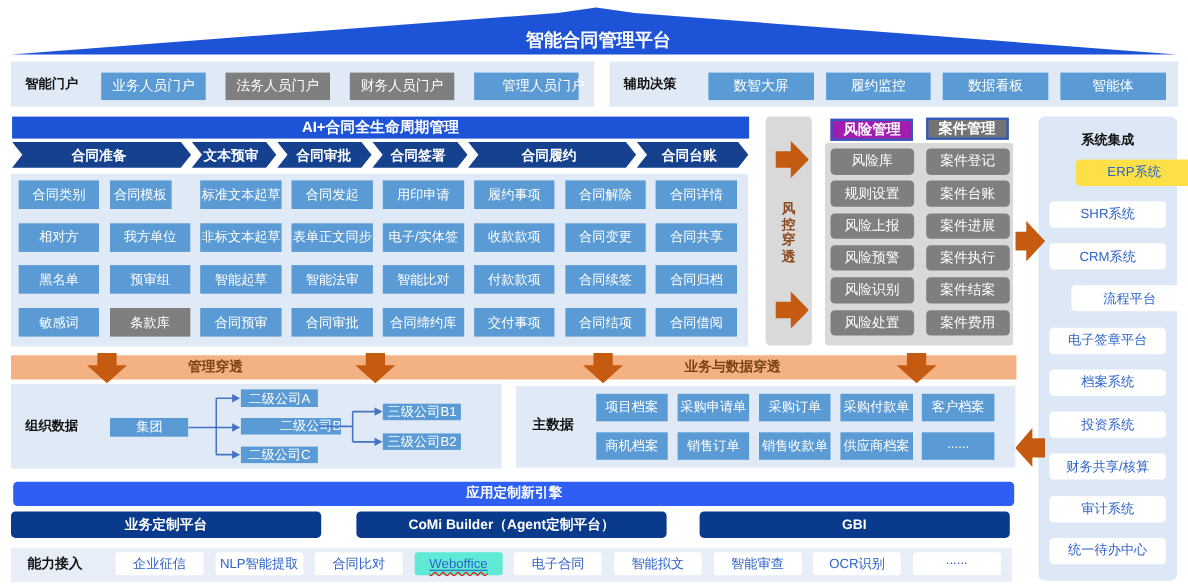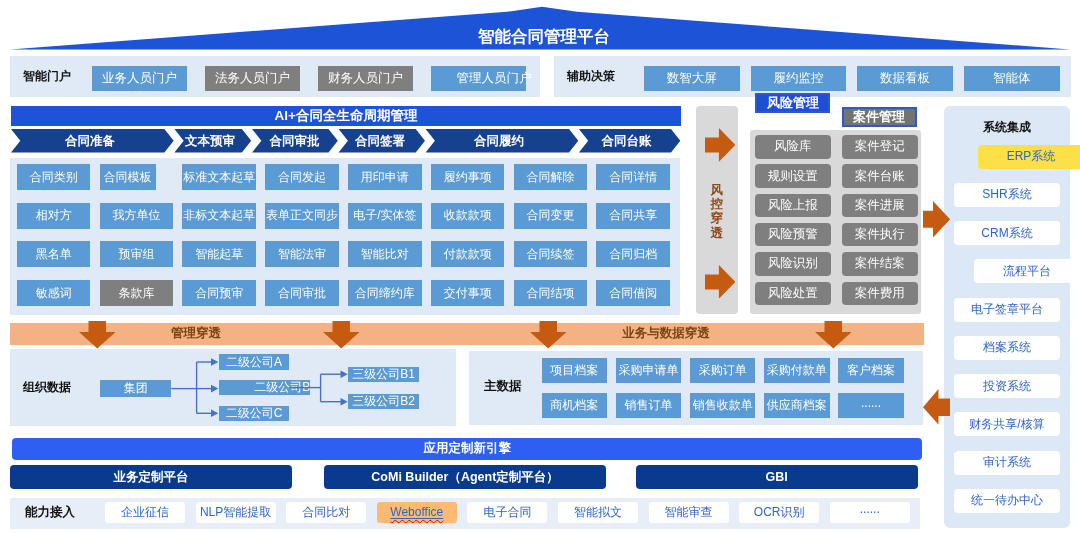--- a/index.html
+++ b/index.html
@@ -87,21 +87,21 @@
 <div class="btn blue" style="left:513.6px;top:280.1px;width:73.7px;height:26px;font-size:12px;">合同结项</div>
 <div class="btn blue" style="left:596.4px;top:280.1px;width:73.7px;height:26px;font-size:12px;">合同借阅</div>
 <div class="abs" style="left:696px;top:105.6px;width:41.7px;height:208.5px;background:#d9d9d9;border-radius:4px;"></div>
 <svg class="abs" style="left:704.6px;top:128px;" width="30.5" height="33.8" viewBox="0 0 30.5 33.8">
   <polygon points="0,9.4 13.9,9.4 13.9,0 30.4,16.9 13.9,33.8 13.9,24.4 0,24.4" fill="#c55a11"></polygon>
     </svg>
 <svg class="abs" style="left:704.6px;top:264.5px;" width="30.5" height="33.8" viewBox="0 0 30.5 33.8">
   <polygon points="0,9.4 13.9,9.4 13.9,0 30.4,16.9 13.9,33.8 13.9,24.4 0,24.4" fill="#c55a11"></polygon>
     </svg>
 <div class="abs" style="left:696px;top:182.5px;width:41.7px;text-align:center;font-weight:bold;font-size:12.5px;color:#8c4a21;line-height:14.4px;">风<br>控<br>穿<br>透</div>
-<div class="btn" style="left:755.3px;top:93px;width:75.2px;height:20px;background:#1d4ed8;border:2px solid #2f5bbf;font-weight:bold;font-size:13px;">风险管理</div>
+<div class="btn" style="left:755.3px;top:108px;width:75.2px;height:20px;background:#a21caf;border:2px solid #2f5bbf;font-weight:bold;font-size:13px;">风险管理</div>
 <div class="btn" style="left:841.5px;top:106.5px;width:75.2px;height:20px;background:#737373;border:2px solid #2f5bbf;font-weight:bold;font-size:13px;">案件管理</div>
 <div class="abs" style="left:749.7px;top:129.7px;width:171.3px;height:184.7px;background:#d9d9d9;border-radius:3px;"></div>
 <div class="btn gray" style="left:755px;top:135.0px;width:75.5px;height:23.5px;font-size:12.5px;border-radius:4px;">风险库</div>
 <div class="btn gray" style="left:842px;top:135.0px;width:75.5px;height:23.5px;font-size:12.5px;border-radius:4px;">案件登记</div>
 <div class="btn gray" style="left:755px;top:164.3px;width:75.5px;height:23.5px;font-size:12.5px;border-radius:4px;">规则设置</div>
 <div class="btn gray" style="left:842px;top:164.3px;width:75.5px;height:23.5px;font-size:12.5px;border-radius:4px;">案件台账</div>
 <div class="btn gray" style="left:755px;top:193.6px;width:75.5px;height:23.5px;font-size:12.5px;border-radius:4px;">风险上报</div>
 <div class="btn gray" style="left:842px;top:193.6px;width:75.5px;height:23.5px;font-size:12.5px;border-radius:4px;">案件进展</div>
 <div class="btn gray" style="left:755px;top:222.9px;width:75.5px;height:23.5px;font-size:12.5px;border-radius:4px;">风险预警</div>
 <div class="btn gray" style="left:842px;top:222.9px;width:75.5px;height:23.5px;font-size:12.5px;border-radius:4px;">案件执行</div>
@@ -186,21 +186,21 @@
     </div>
 <div class="abs" style="left:12.2px;top:437.6px;width:910.2px;height:22px;background:#2e5ff2;border-radius:4px;color:#fff;font-weight:bold;font-size:12.5px;display:flex;align-items:center;justify-content:center;">应用定制新引擎</div>
 <div class="btn" style="left:10px;top:465.1px;width:282px;height:24px;background:#0a3a8c;font-size:12.5px;font-weight:bold;border-radius:4px;">业务定制平台</div>
 <div class="btn" style="left:324.4px;top:465.1px;width:281.4px;height:24px;background:#0a3a8c;font-size:12.5px;font-weight:bold;border-radius:4px;">CoMi Builder（Agent定制平台）</div>
 <div class="btn" style="left:635.6px;top:465.1px;width:282.2px;height:24px;background:#0a3a8c;font-size:12.5px;font-weight:bold;border-radius:4px;">GBI</div>
 <div class="abs" style="left:10px;top:498px;width:910px;height:31px;background:#e7eef8;"></div>
 <div class="lbl" style="left:25px;top:498px;height:28px;font-size:12.5px;">能力接入</div>
 <div class="btn" style="left:105.0px;top:502px;width:80px;height:20.5px;background:#fff;color:#2e64c8;font-size:12px;border-radius:3px;">企业征信</div>
 <div class="btn" style="left:195.6px;top:502px;width:80px;height:20.5px;background:#fff;color:#2e64c8;font-size:12px;border-radius:3px;">NLP智能提取</div>
 <div class="btn" style="left:286.2px;top:502px;width:80px;height:20.5px;background:#fff;color:#2e64c8;font-size:12px;border-radius:3px;">合同比对</div>
-<div class="btn" style="left:376.8px;top:502px;width:80px;height:20.5px;background:#fdba74;color:#2e64c8;font-size:12px;border-radius:3px;">
+<div class="btn" style="left:376.8px;top:502px;width:80px;height:20.5px;background:#5eead4;color:#2e64c8;font-size:12px;border-radius:3px;">
       <span style="text-decoration:underline red wavy 1px;text-underline-offset:2.5px;"><span style="text-decoration:underline #2e64c8 solid 1px;text-underline-offset:2px;">Weboffice</span></span>
     </div>
 <div class="btn" style="left:467.4px;top:502px;width:80px;height:20.5px;background:#fff;color:#2e64c8;font-size:12px;border-radius:3px;">电子合同</div>
 <div class="btn" style="left:558.0px;top:502px;width:80px;height:20.5px;background:#fff;color:#2e64c8;font-size:12px;border-radius:3px;">智能拟文</div>
 <div class="btn" style="left:648.6px;top:502px;width:80px;height:20.5px;background:#fff;color:#2e64c8;font-size:12px;border-radius:3px;">智能审查</div>
 <div class="btn" style="left:739.2px;top:502px;width:80px;height:20.5px;background:#fff;color:#2e64c8;font-size:12px;border-radius:3px;">OCR识别</div>
 <div class="btn" style="left:829.8px;top:502px;width:80px;height:20.5px;background:#fff;color:#2e64c8;font-size:12px;border-radius:3px;">
       <span style="position:relative;top:-3px;">......</span>
     </div>
 </div>

